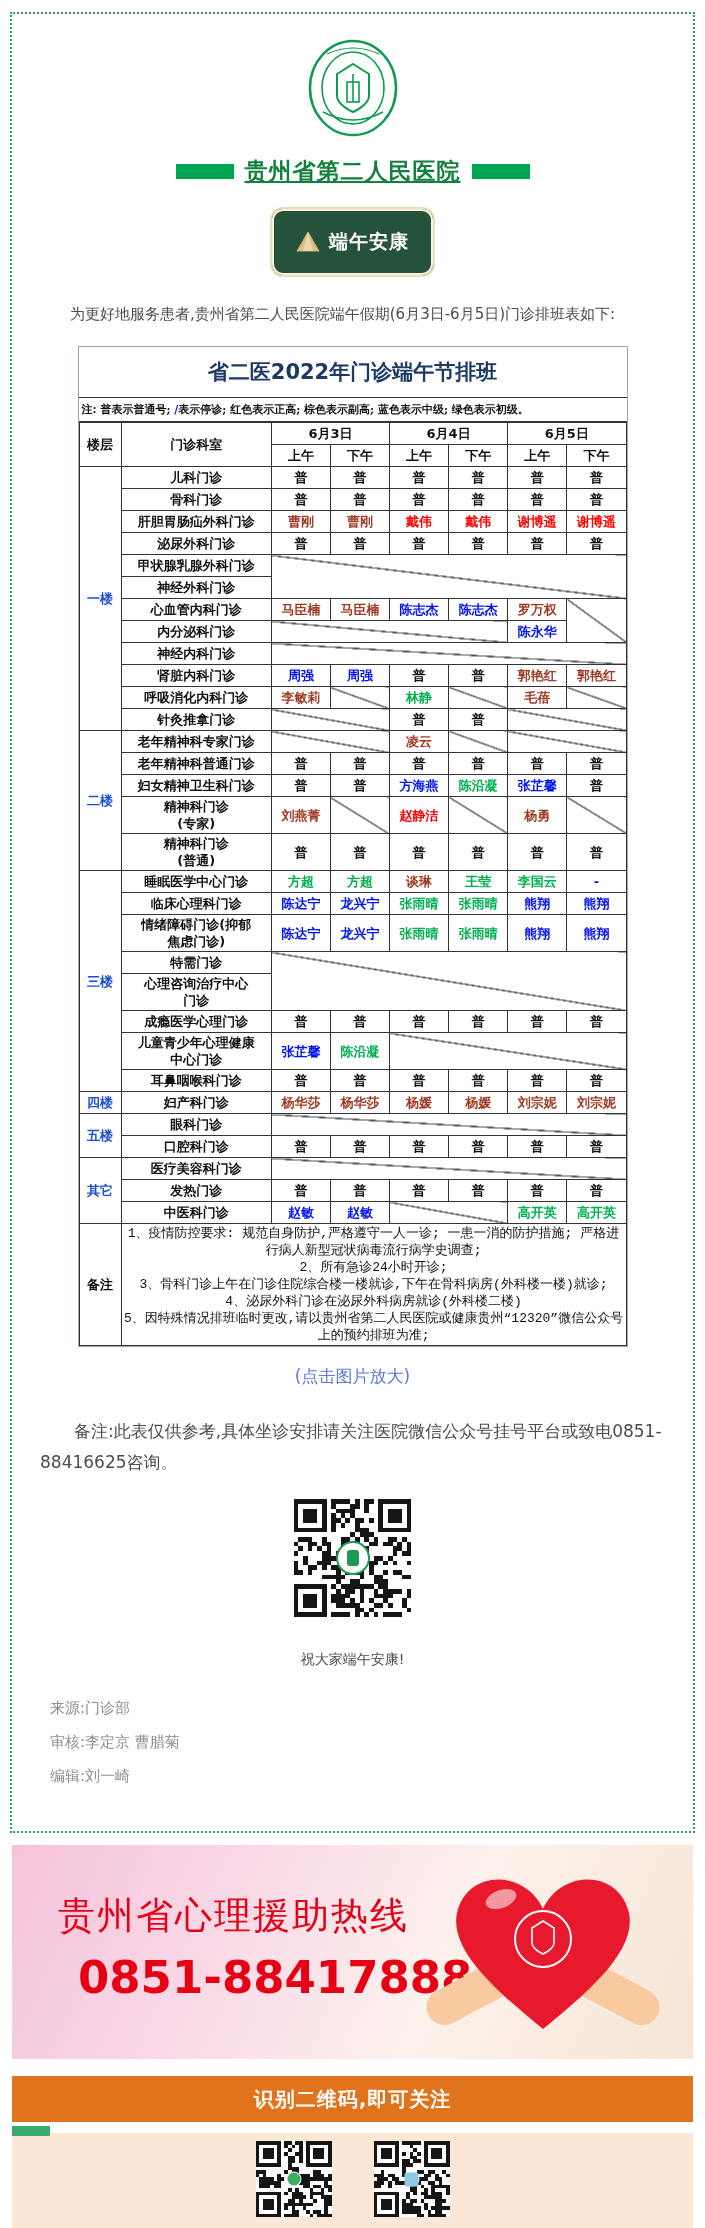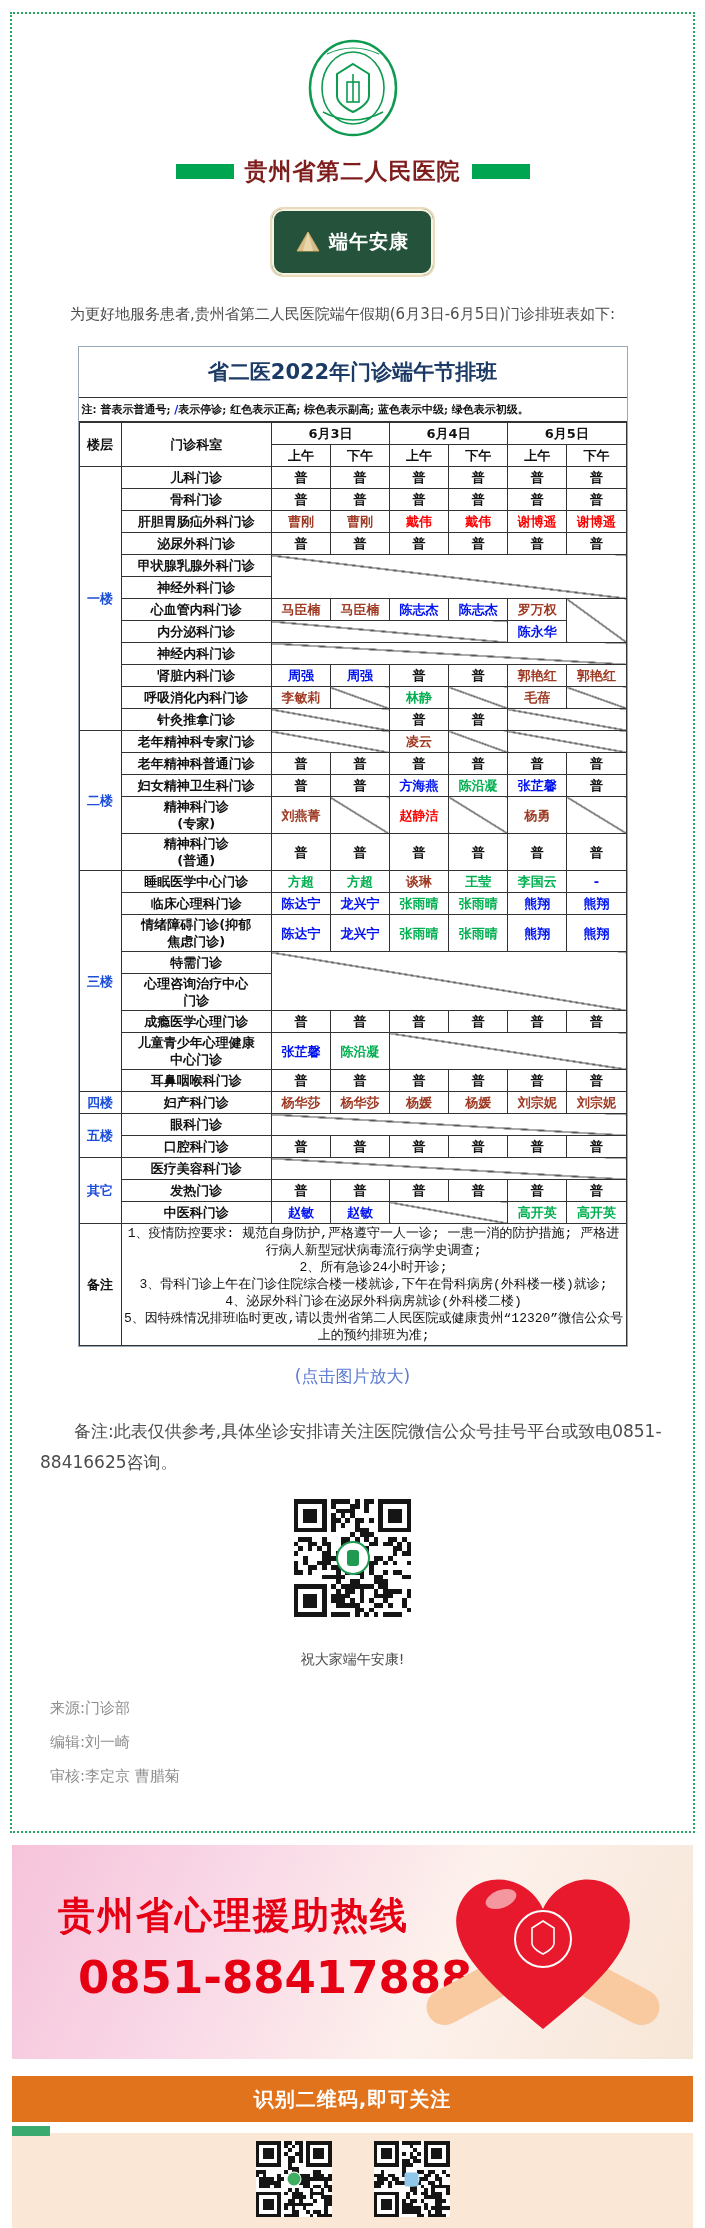--- a/index.html
+++ b/index.html
@@ -2,21 +2,21 @@
 <html><head>
 <meta charset="utf-8">
 <style>
   html,body{margin:0;padding:0;}
   body{width:705px;height:2228px;overflow:hidden;background:#fff;
        font-family:"DejaVu Sans","Liberation Sans",sans-serif;color:#4c4c4c;}
   .card{margin:12px 10px 0;border:2px dotted #27a45f;padding:18px 26px 30px;box-sizing:border-box;background:#fff;}
   .logo-wrap{text-align:center;margin:6px 0 10px;}
   .hdr{display:flex;align-items:center;justify-content:center;gap:2px;margin:14px 0 8px;}
   .hdr .bar{width:58px;height:15px;background:#00a551;}
-  .hdr .t{color:#7f1d1d;font-size:23px;font-weight:bold;letter-spacing:1px;padding:0 9px;}
+  .hdr .t{color:#15803d;font-size:23px;font-weight:bold;letter-spacing:1px;padding:0 9px;text-decoration:underline;}
   .badge-row{text-align:center;margin:20px 0 24px;}
   .badge{display:inline-flex;align-items:center;gap:9px;background:#24523b;border:2px solid #e9dcba;
          border-radius:13px;padding:20px 24px;box-shadow:inset 0 0 0 2px #f7f2e2;}
   .badge .t{color:#fff;font-size:19px;font-weight:bold;letter-spacing:1px;}
   .intro{font-size:15px;line-height:1.8;text-indent:2em;margin:4px 2px 18px;}
   
   .tblwrap{width:548px;margin:0 auto;border:1px solid #9aa7b5;background:#fff;}
   .tbl-title{color:#1b3a66;font-weight:bold;font-size:21px;text-align:center;padding:11px 0;border-bottom:1px solid #333;}
   .tbl-note{font-family:"DejaVu Serif","Liberation Serif",serif;font-size:11px;font-weight:bold;
             color:#111;padding:4px 3px;border-bottom:1px solid #333;white-space:nowrap;}
@@ -41,21 +41,21 @@
   .qr-main{width:118px;height:118px;margin:12px auto 30px;}
   .qr-center{position:absolute;left:50%;top:50%;transform:translate(-50%,-50%);border-radius:50%;
              background:#fff;display:flex;align-items:center;justify-content:center;}
   .qr-main .qr-center{width:30px;height:30px;border:2px solid #1e9a52;}
   .qr-main .qr-center i{width:12px;height:16px;background:#1e9a52;border-radius:3px;}
   .blessing{text-align:center;font-size:14px;margin:34px 0 30px;color:#4c4c4c;}
   .meta{color:#8e8e8e;font-size:15px;margin:0 0 15px 12px;}
   
   .banner{position:relative;margin:12px 12px 0;height:214px;overflow:hidden;
           background:linear-gradient(115deg,#f6c3db 0%,#f9d9e7 32%,#fdf1ec 62%,#f6e6d6 100%);}
-  .banner .title{position:absolute;left:46px;top:46px;color:#e60014;font-size:37px;font-weight:bold;letter-spacing:2px;}
+  .banner .title{position:absolute;left:46px;top:46px;color:#e60014;font-size:37px;font-weight:normal;letter-spacing:2px;}
   .banner .phone{position:absolute;left:66px;top:106px;color:#e60014;font-size:45px;font-weight:bold;}
   .banner svg{position:absolute;right:10px;top:2px;}
   
   .follow{margin:17px 12px 0;background:#e0731c;height:46px;display:flex;align-items:center;justify-content:center;}
   .follow .t{color:#fff;font-size:20px;font-weight:bold;letter-spacing:1px;}
   .qrsec{position:relative;margin:11px 12px 0;background:#fbe7d5;height:121px;}
   .green-tab{position:absolute;top:-7px;left:0;width:38px;height:10px;background:#3aaa6e;}
   .qrsec .inner{display:flex;justify-content:center;gap:42px;padding-top:8px;}
   .qrblock{text-align:center;}
   .qr-small{width:68px;height:68px;padding:4px;background:#fff;margin:0 auto;}
@@ -1018,22 +1018,22 @@
         <i></i>
       </div>
     <span class="qr-center">
         <i></i>
       </span>
   </div>
 
   <div class="blessing">祝大家端午安康!</div>
 
   <div class="meta">来源:门诊部</div>
+  <div class="meta">审核:李定京 曹腊菊</div>
   <div class="meta">编辑:刘一崎</div>
-  <div class="meta">审核:李定京 曹腊菊</div>
 
 </div>
 
 <div class="banner">
   <div class="title">贵州省心理援助热线</div>
   <div class="phone">0851-88417888</div>
   <svg width="280" height="212" viewBox="0 0 280 212">
     <rect x="20" y="128" width="96" height="36" rx="18" fill="#f9c99f" transform="rotate(-28 68 146)"></rect>
     <rect x="164" y="128" width="96" height="36" rx="18" fill="#f9c99f" transform="rotate(28 212 146)"></rect>
     <path d="M140 62 C122 22,64 22,54 66 C46 104,96 146,140 182 C184 146,234 104,226 66 C216 22,158 22,140 62 Z" fill="#e8192c"></path>

